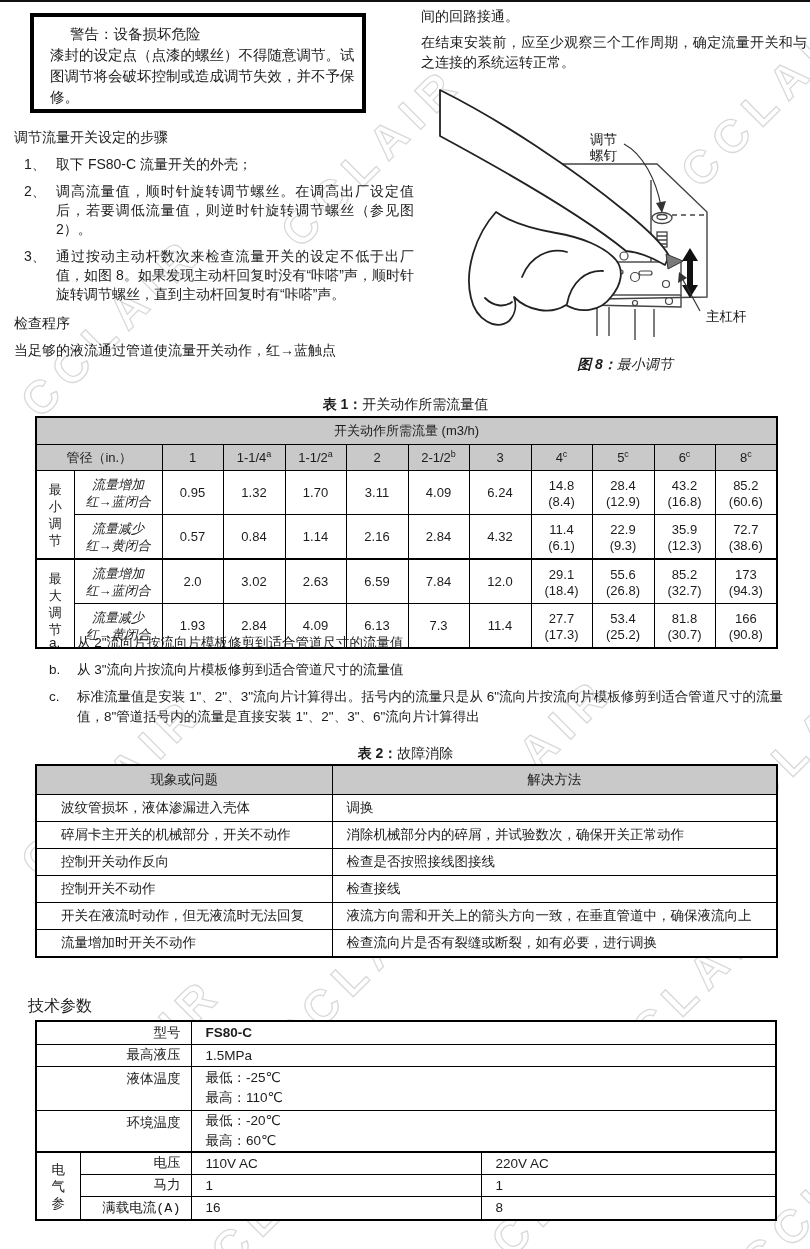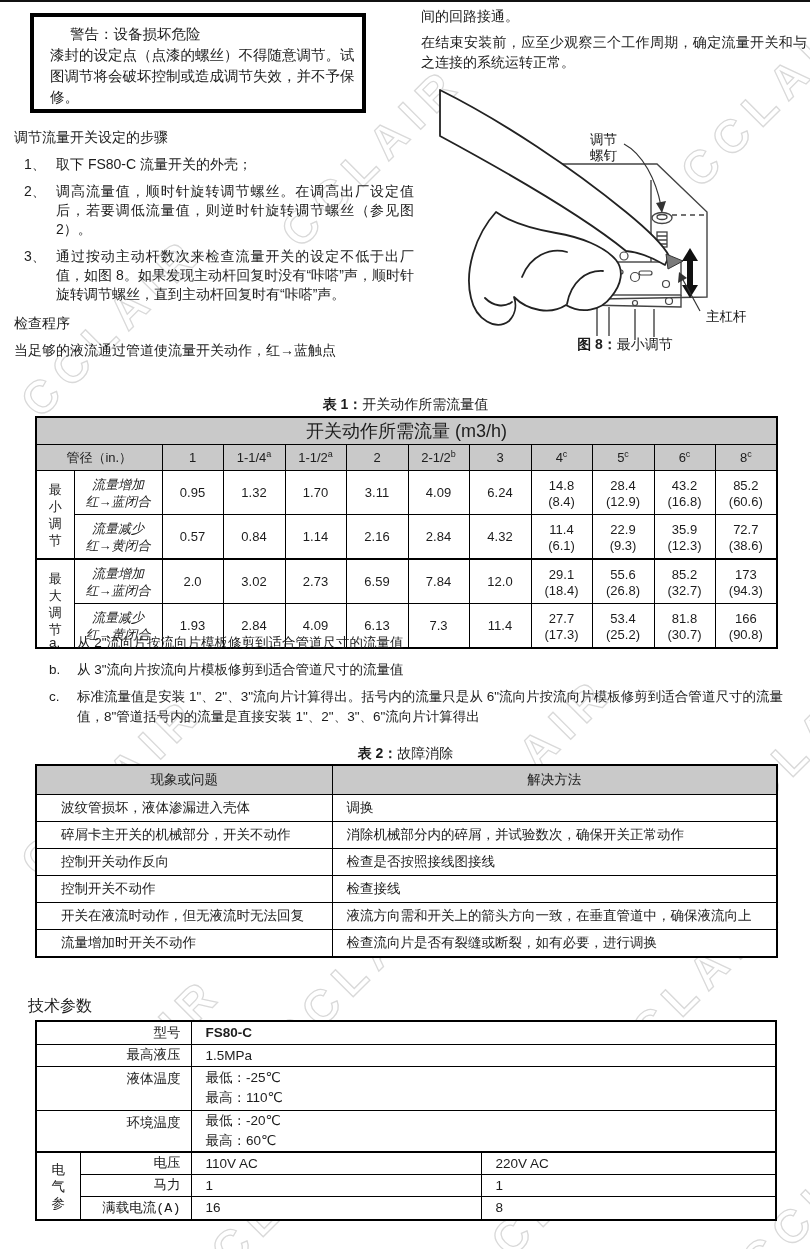--- a/index.html
+++ b/index.html
@@ -24,34 +24,34 @@
   .step{position:relative;padding-left:42px;margin-bottom:8px;text-align:justify;}
   .step .num{position:absolute;left:10px;top:0;}
   .check-h{margin:10px 0 8px 0;}
   .check-b{text-align:justify;}
 
   
   .right-col{position:absolute;left:421px;top:6px;width:386px;font-size:14px;line-height:20px;z-index:1;}
   .right-col p{margin:0 0 6px 0;text-align:justify;}
 
   .figure-svg{position:absolute;left:438px;top:84px;z-index:1;}
-  .fig-caption{position:absolute;left:440px;top:336px;width:370px;text-align:center;font-size:14px;z-index:1;}
+  .fig-caption{position:absolute;left:440px;top:356px;width:370px;text-align:center;font-size:14px;z-index:1;font-style:italic;}
   .bold{font-weight:bold;}
 
   
   table{border-collapse:collapse;table-layout:fixed;background:#fff;}
   td,th{border:1px solid #000;font-weight:normal;overflow:hidden;}
   .tbl{border:2px solid #000;}
   .grayhead{background:#c9c9c9;}
   .tbl-title{position:absolute;width:741px;text-align:center;font-size:14px;z-index:1;}
 
   
   .t1{position:absolute;left:35px;top:416px;width:741px;font-size:13px;z-index:1;}
   .t1 th,.t1 td{text-align:center;}
-  .t1 .hrow1 th{height:24px;font-size:18px;}
+  .t1 .hrow1 th{height:24px;font-size:13px;}
   .t1 .hrow2 th{height:23px;}
   .t1 td{height:41px;}
   .t1 sup{font-size:9px;}
   .vtext{width:16px;margin:0 auto;word-break:break-all;line-height:17px;text-align:center;}
   .rlab div{line-height:17px;font-style:italic;}
   .cp{line-height:15px;}
   .cv{line-height:17px;}
   .t1 tr.thick td{border-top-width:2px;margin-top:32px;}
 
   
@@ -333,21 +333,21 @@
           </td>
       <td>
             <div class="cv">2.0</div>
             <div class="cp"></div>
           </td>
       <td>
             <div class="cv">3.02</div>
             <div class="cp"></div>
           </td>
       <td>
-            <div class="cv">2.73</div>
+            <div class="cv">2.63</div>
             <div class="cp"></div>
           </td>
       <td>
             <div class="cv">6.59</div>
             <div class="cp"></div>
           </td>
       <td>
             <div class="cv">7.84</div>
             <div class="cp"></div>
           </td>

